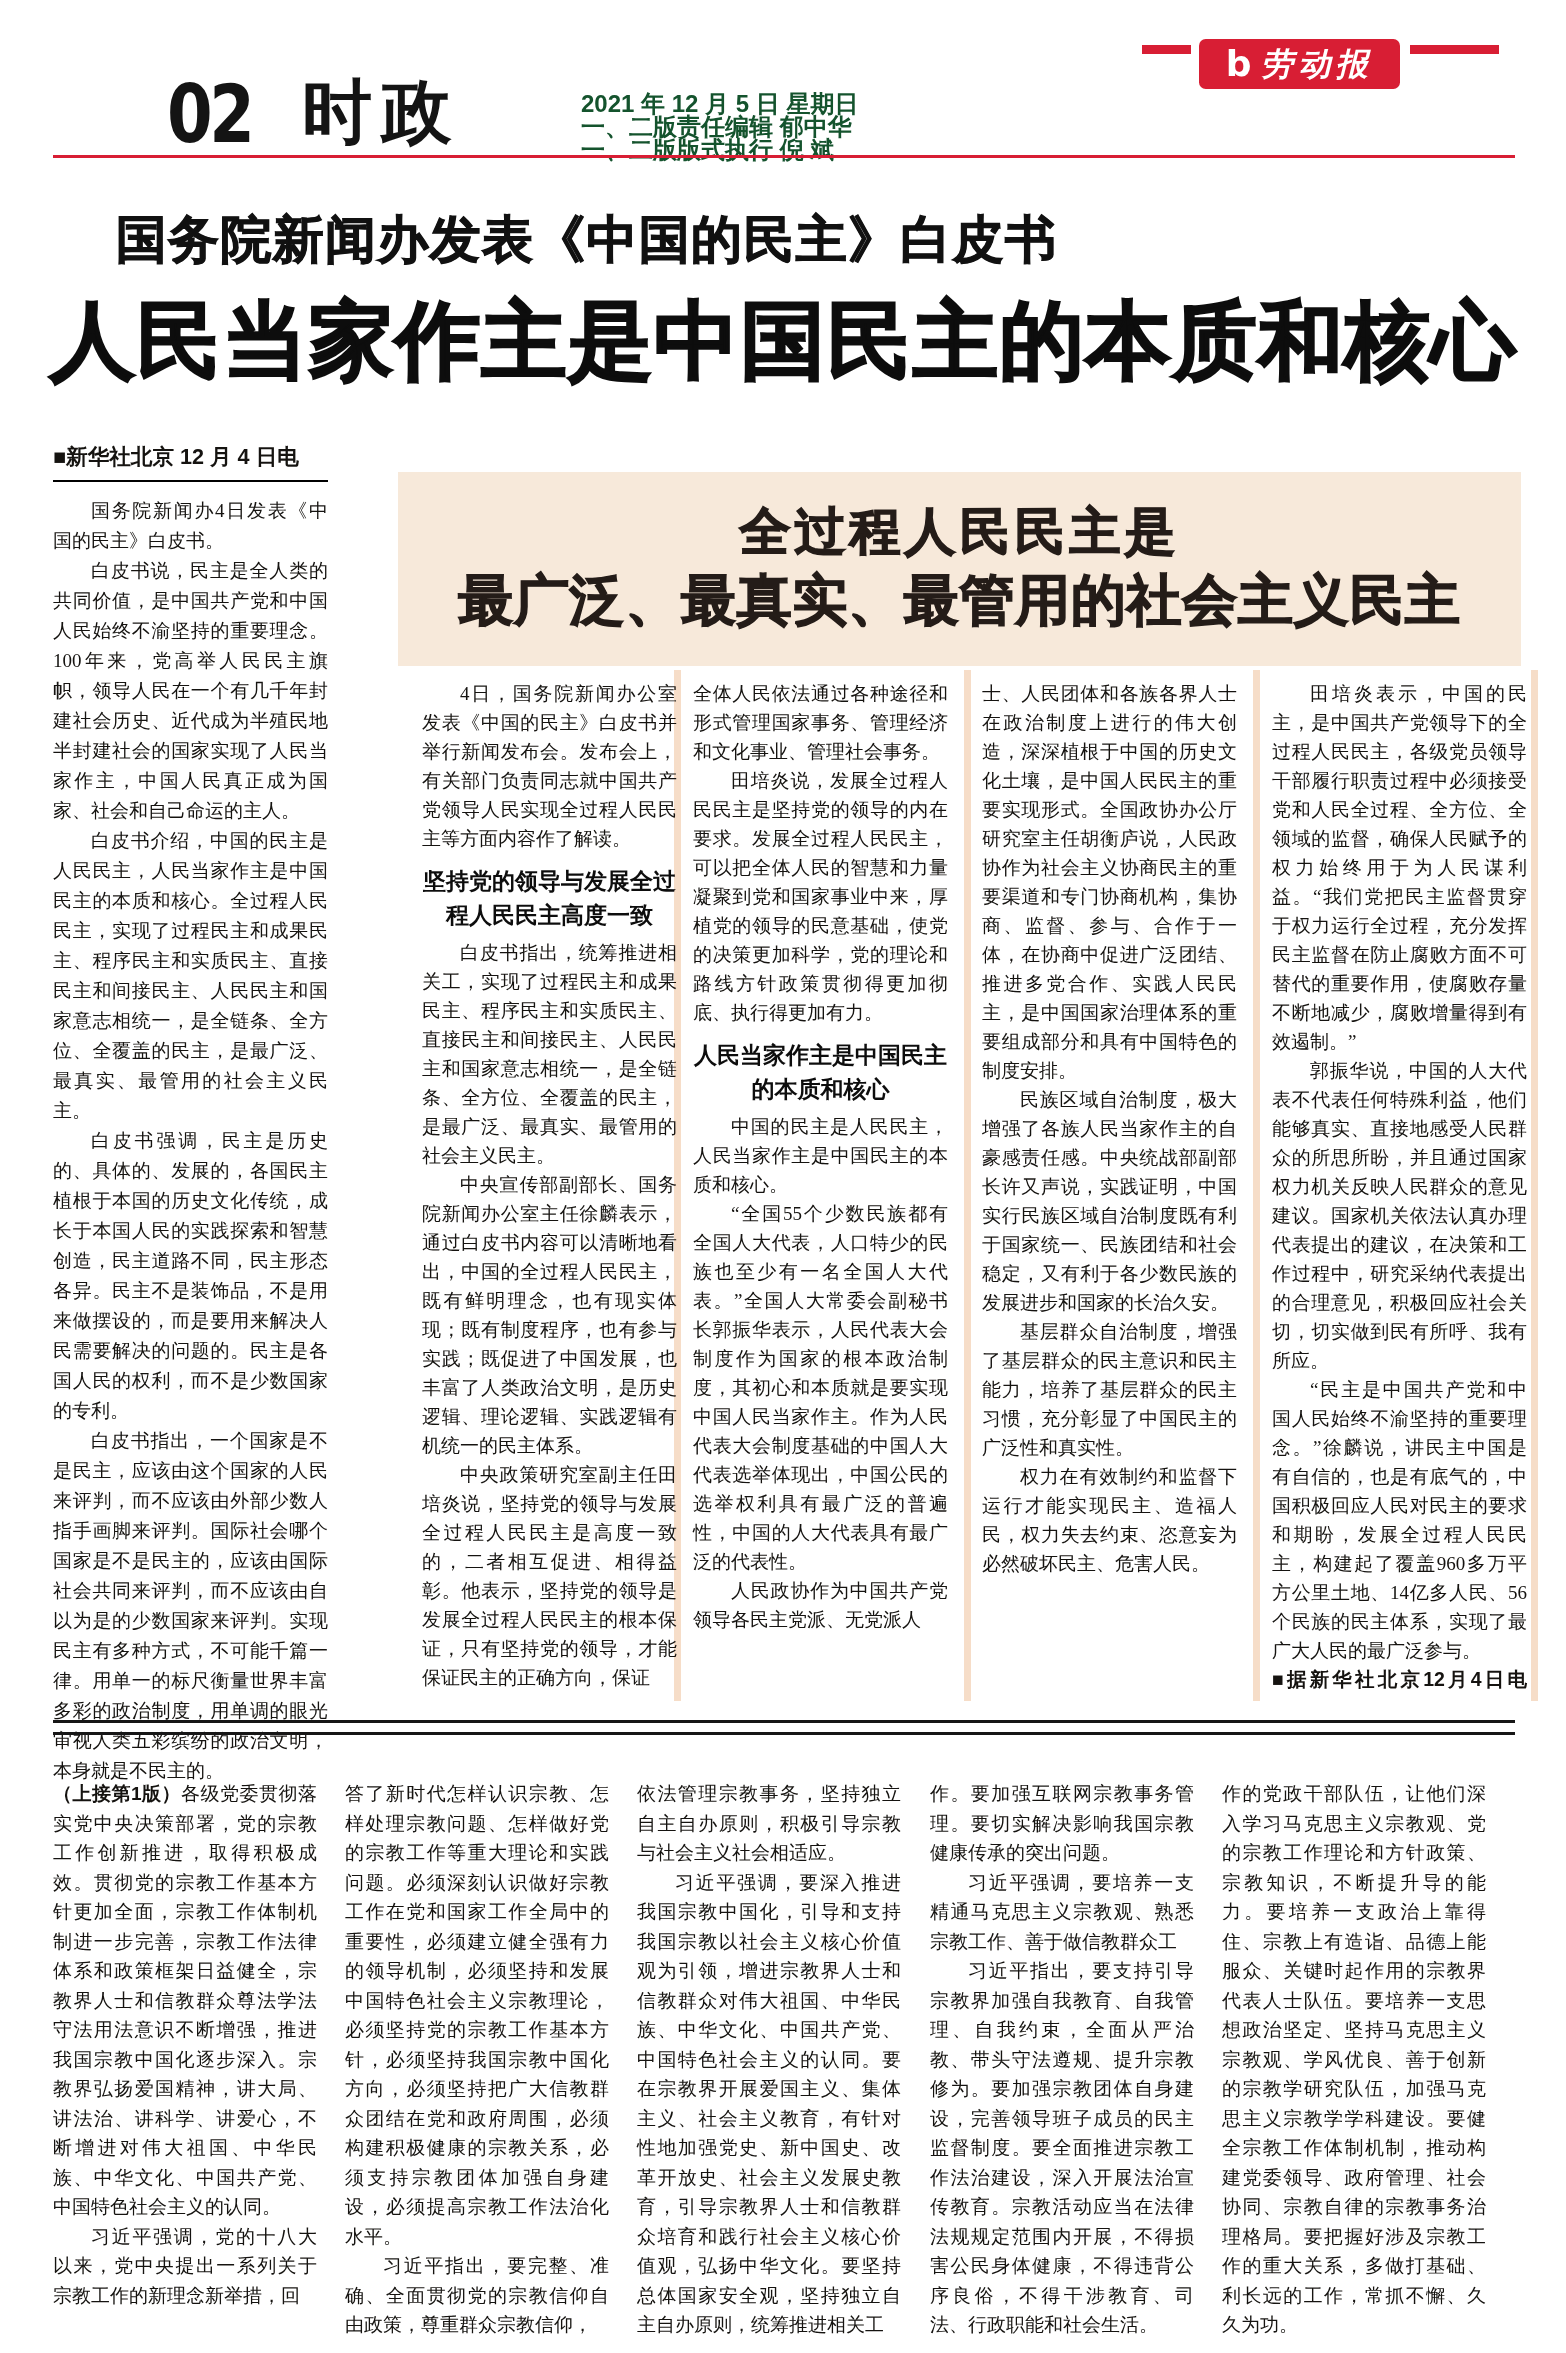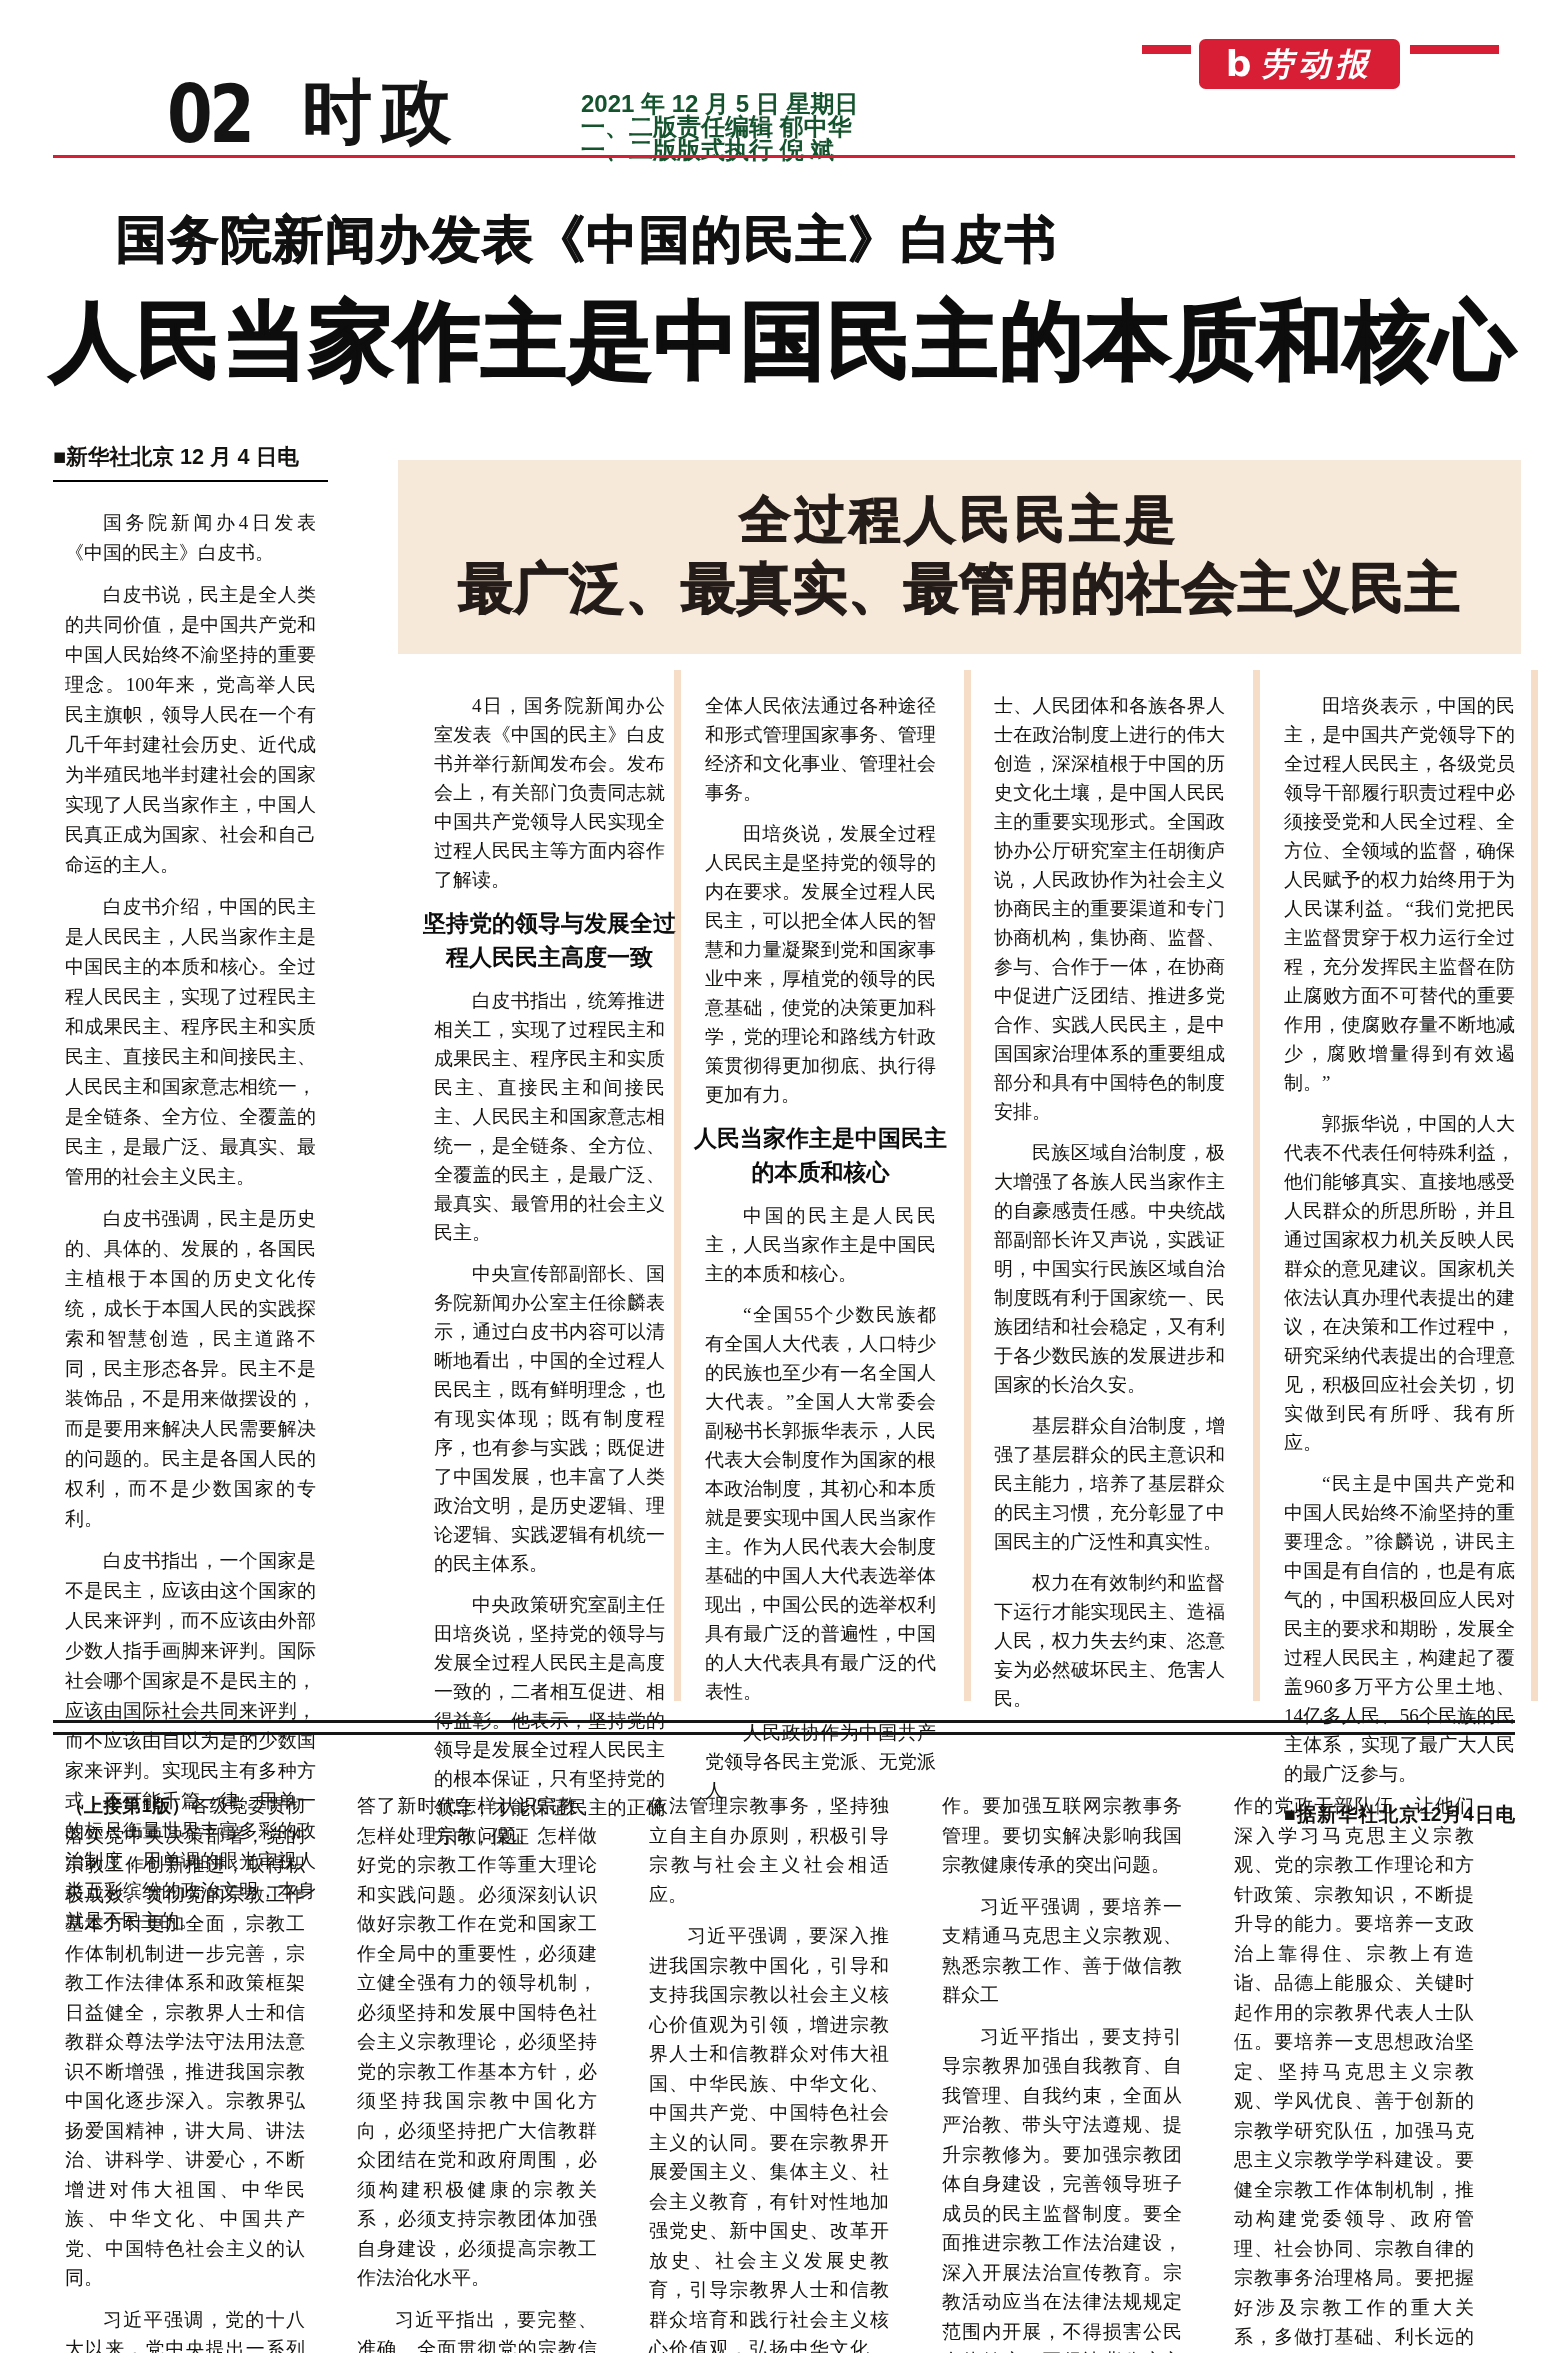--- a/index.html
+++ b/index.html
@@ -42,36 +42,36 @@
     font-size:85px;font-weight:900;letter-spacing:1.3px;line-height:1.25;color:#0d0d0d;
     -webkit-text-stroke:2px #0d0d0d;
   }
   
   .dateline{
     top:442px;left:53px;width:275px;border-bottom:2.7px solid #000;padding-bottom:9.4px;
     font-family:"Liberation Sans","DejaVu Sans",sans-serif;font-size:21.6px;font-weight:700;
   }
   
   .newscol{font-size:19px;line-height:30px;text-align:justify;}
-  .newscol .para{margin:12px;text-align:justify;}
+  .newscol .para{margin:0;text-align:justify;}
   .newscol .para.ind{text-indent:2em;}
   .leftcol{top:496px;left:53px;width:275px;font-size:19px;line-height:30px;}
   .bodycol{top:679px;width:255px;line-height:29px;}
   .col-subhead{
     font-family:"Liberation Sans","DejaVu Sans",sans-serif;
     font-weight:900;font-size:23px;line-height:34px;margin:10.8px 0 6.7px;color:#0d0d0d;text-align:center;
   }
   .attr-line{
     font-family:"Liberation Sans","DejaVu Sans",sans-serif;font-weight:700;font-size:19.5px;
     text-align:justify;text-align-last:justify;margin-top:4px;
   }
   .para b{font-family:"Liberation Sans","DejaVu Sans",sans-serif;font-weight:700;}
   
   .hlbox{
-    top:460px;left:398px;width:1123px;height:194px;background:#f7e9da;
+    top:472px;left:398px;width:1123px;height:194px;background:#f7e9da;
     display:flex;flex-direction:column;align-items:center;justify-content:center;
     color:#241c18;text-align:center;
   }
   .hl1{font-size:51px;font-weight:900;line-height:1.25;letter-spacing:4px;-webkit-text-stroke:1.3px #241c18;}
   .hl2{font-size:55px;font-weight:900;line-height:1.3;letter-spacing:0.7px;-webkit-text-stroke:1.3px #241c18;}
   .gut{top:670px;width:7.4px;height:1031px;background:#f6ddc8;}
   
   .dblrule{top:1720px;left:53px;width:1462px;height:8.8px;
     border-top:3.4px solid #161616;border-bottom:3.4px solid #161616;}
   .botcol{top:1779px;width:264px;font-size:19px;line-height:29.5px;}

